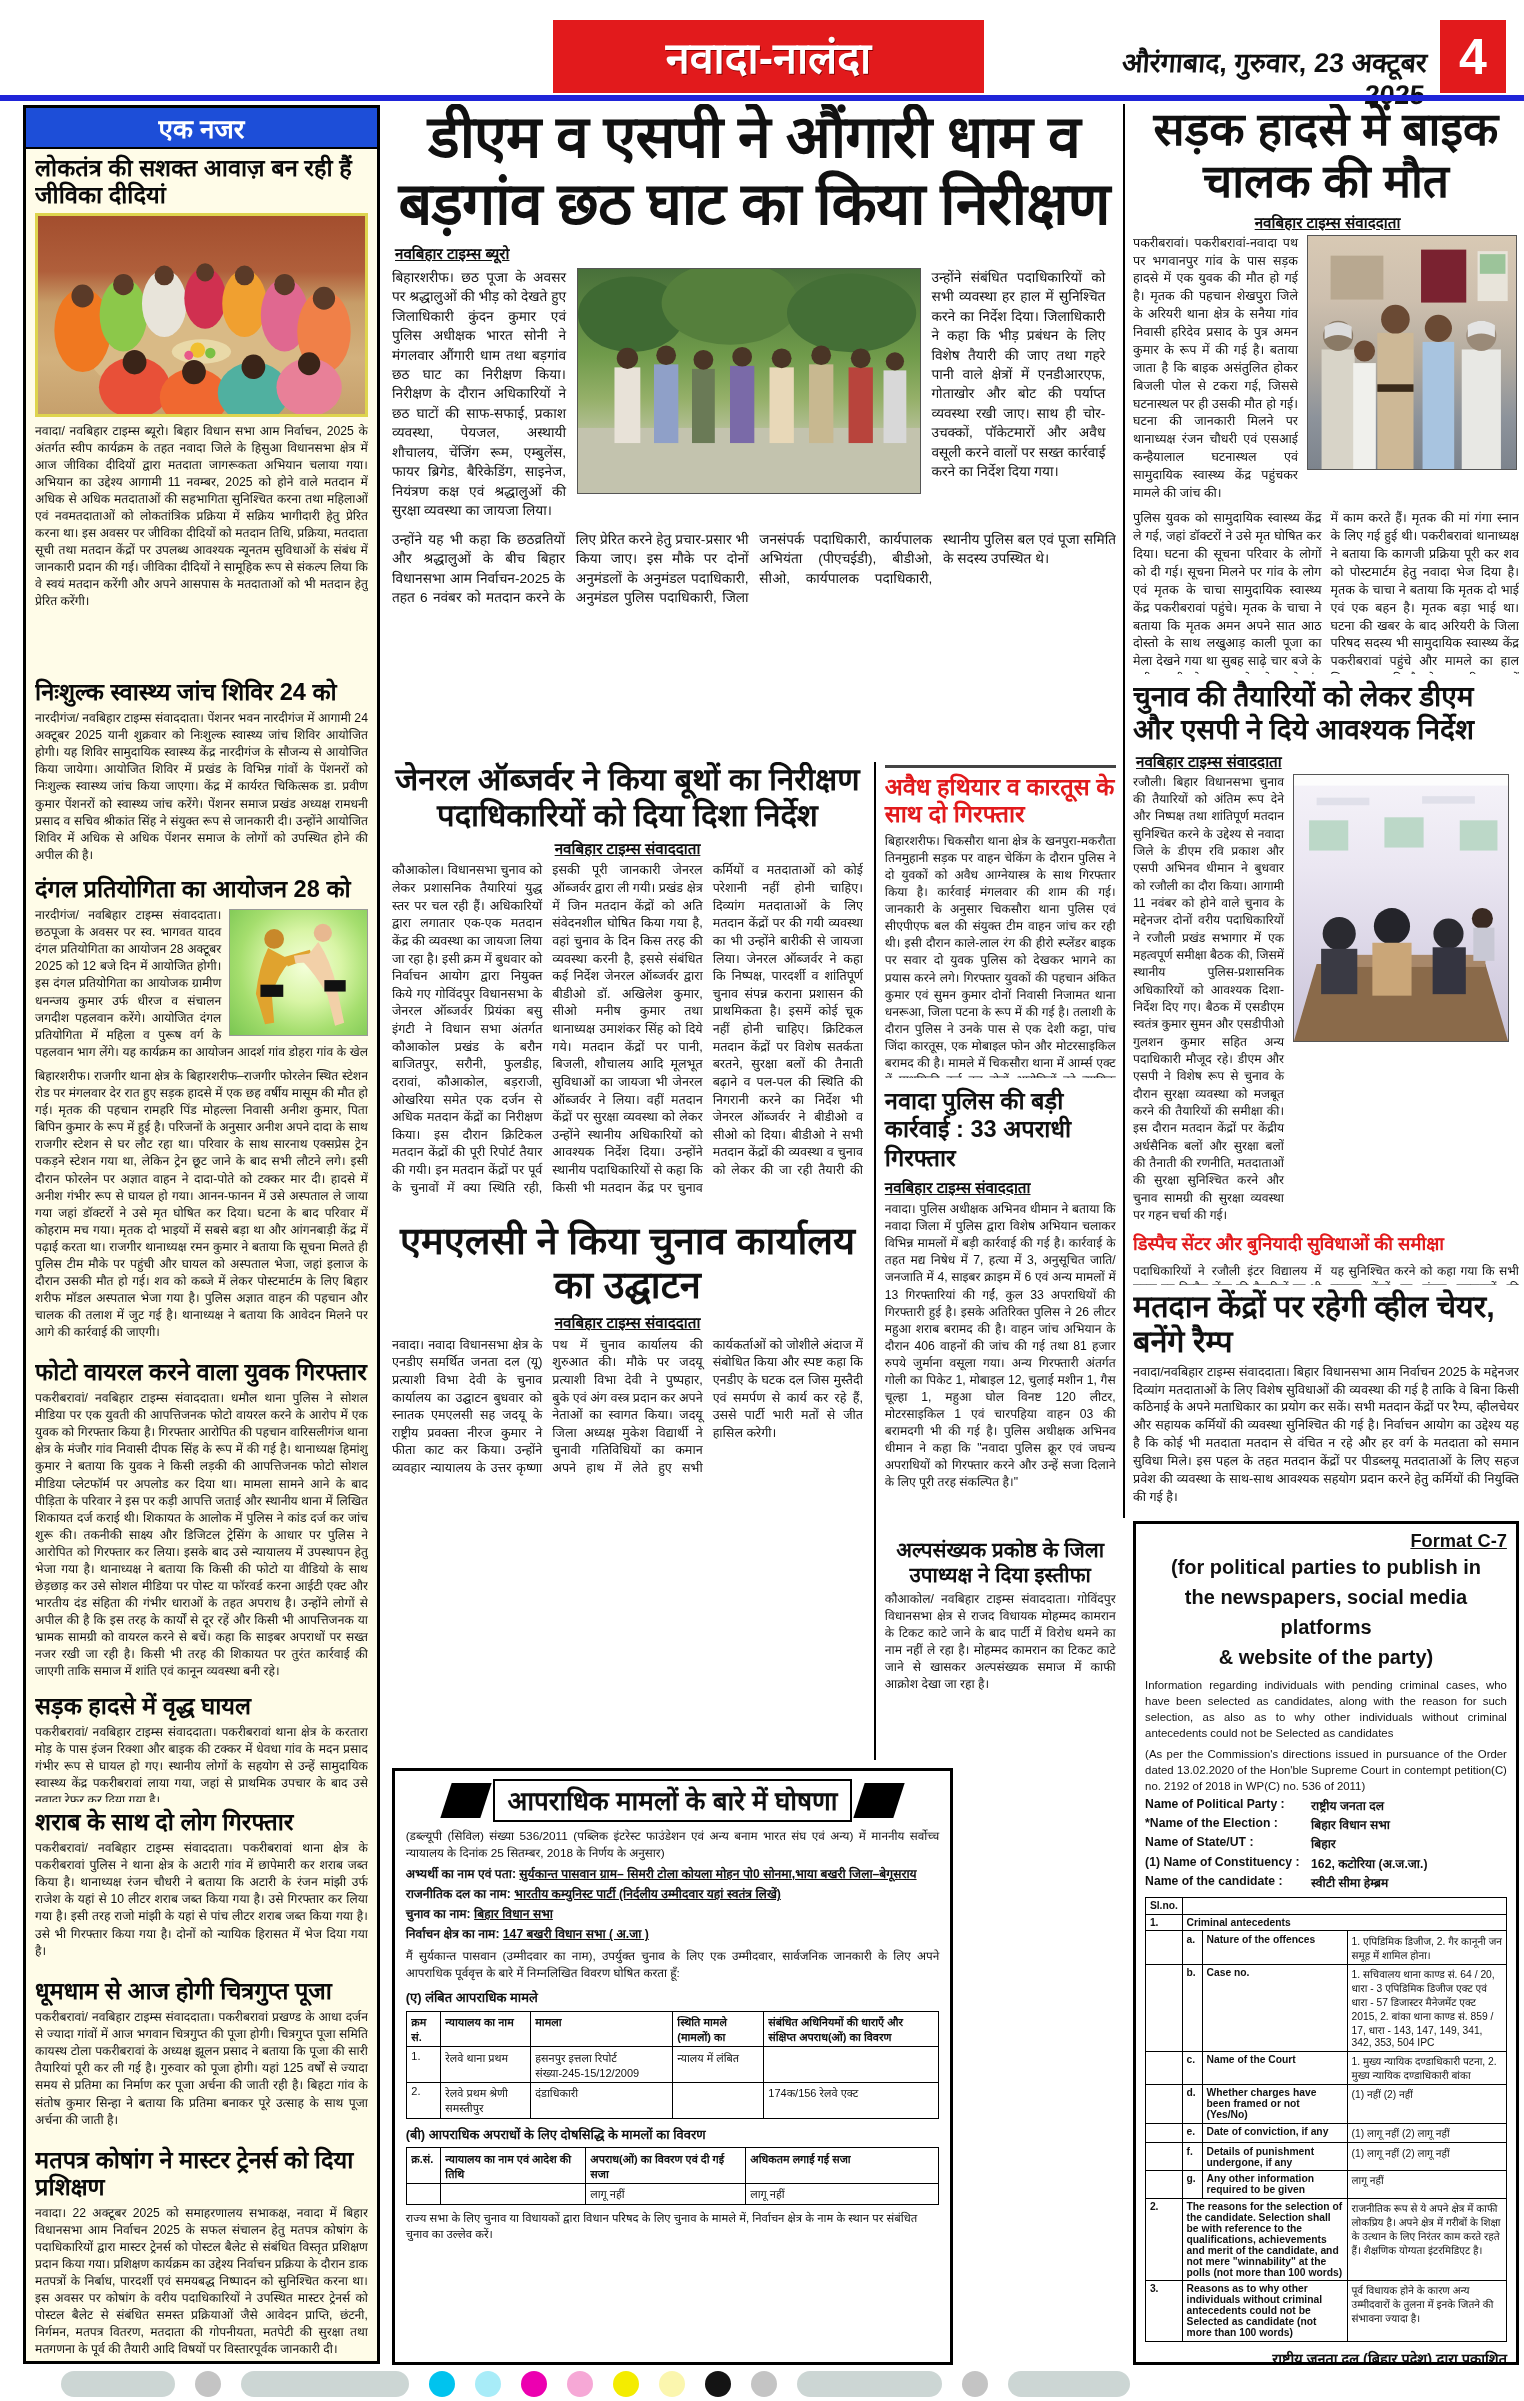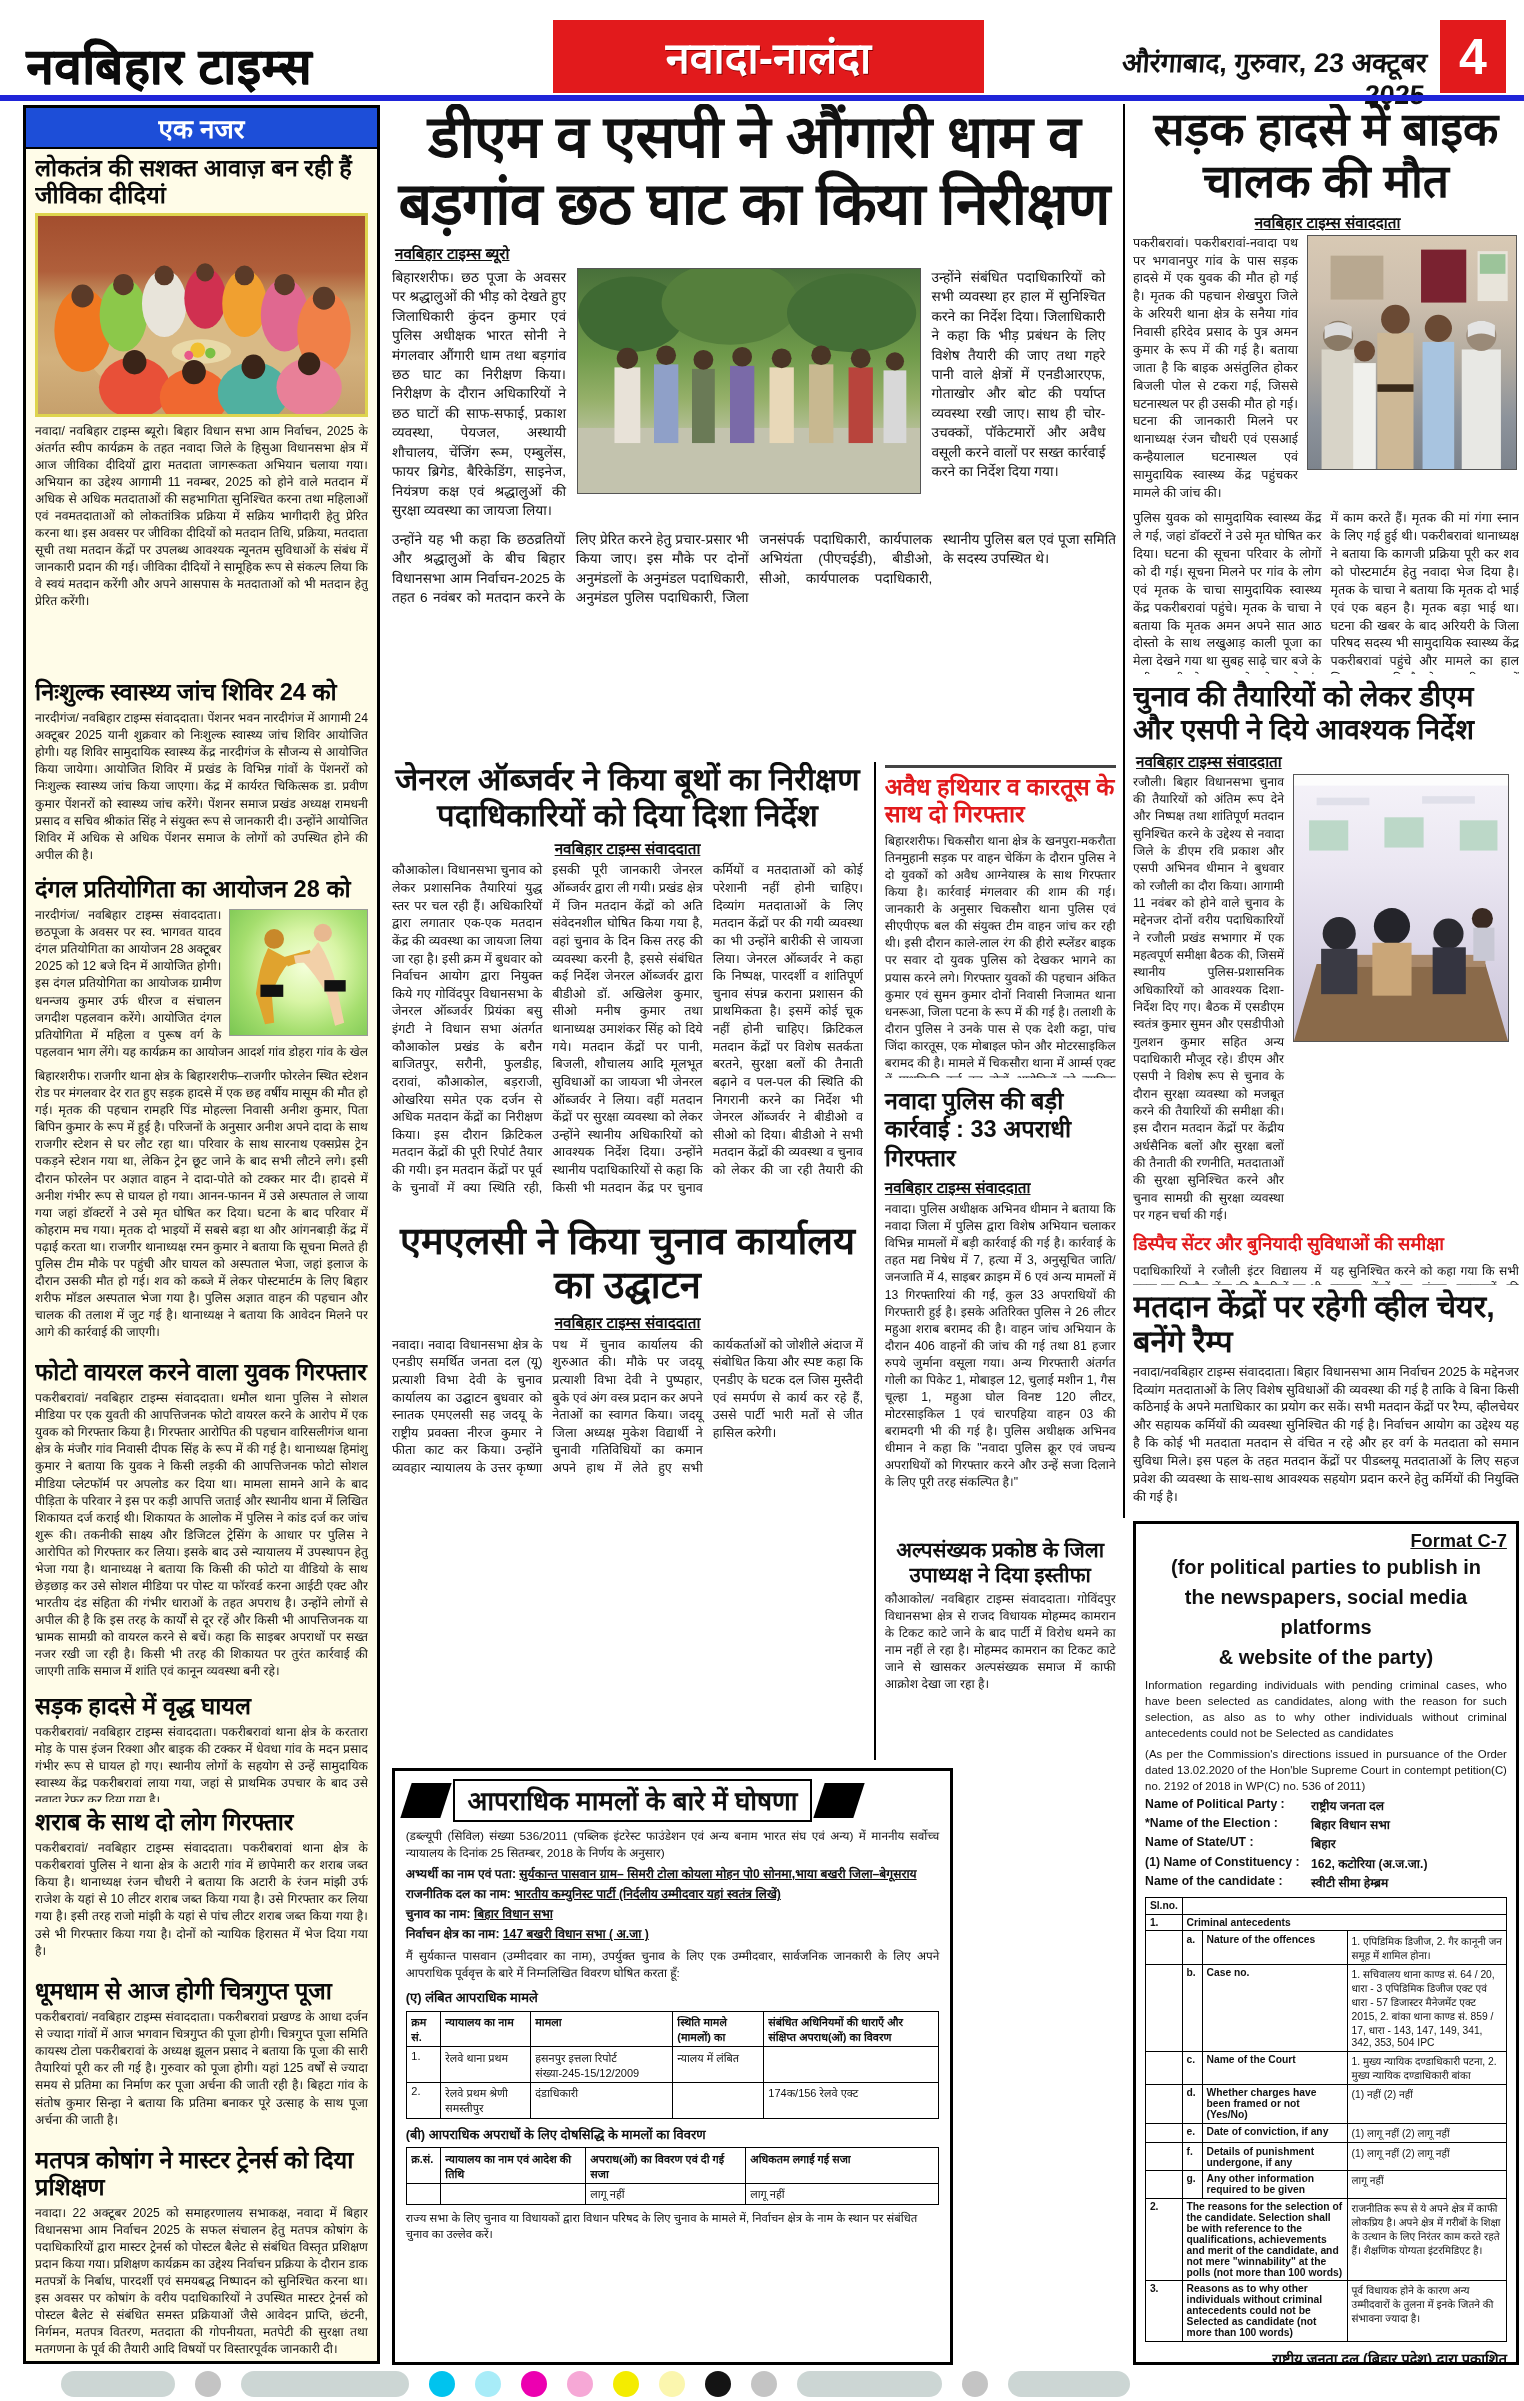--- a/index.html
+++ b/index.html
@@ -80,21 +80,21 @@
 
   .weapons-head { color:#e21a1c; font-size:23.6px; line-height:1.15; font-weight:900; margin-top:3px; border-top:3px solid #444; padding-top:6.1px; }
   .weapons-body { height:245px; overflow:hidden; font-size:12.2px; line-height:1.4; text-align:justify; margin-top:4.6px; }
   .police-head { font-size:23.6px; line-height:1.2; font-weight:900; margin-top:9.1px; }
   .police-body { height:328px; overflow:hidden; font-size:12.2px; line-height:1.4; text-align:justify; margin-top:3px; }
   .resign-head { font-size:20.6px; line-height:1.2; font-weight:900; text-align:center; margin-top:9.1px; }
   .resign-body { height:137px; overflow:hidden; font-size:12.2px; line-height:1.4; text-align:justify; margin-top:3px; }
 
   
   #declaration { left:392px; top:1768px; width:561px; height:597px; border:3px solid #000; padding:7.6px 10.7px; position:absolute; overflow:hidden; background:#fff; }
-  .dec-titlerow { display:flex; align-items:center; gap:7.6px; justify-content:flex-start; }
+  .dec-titlerow { display:flex; align-items:center; gap:7.6px; justify-content:center; }
   .dec-bar { width:40px; height:35px; background:#000; }
   .dec-bar.l { transform:skewX(-18deg); }
   .dec-bar.r { transform:skewX(-18deg); }
   .dec-title { font-size:26px; font-weight:900; border:2.3px solid #000; padding:1.5px 12.2px; }
   .dec-text { font-size:11.8px; line-height:1.45; text-align:justify; margin-top:6.1px; }
   .dec-field { font-size:12.2px; margin-top:3px; }
   .dec-field b { font-weight:800; }
   .dec-field .val { font-weight:800; text-decoration:underline; }
   .dec-sec { font-size:13px; font-weight:900; margin-top:6.1px; }
   #declaration table { border-collapse:collapse; width:100%; margin-top:4.6px; font-size:11px; }
@@ -126,21 +126,20 @@
   .c-mag{background:#ec00b0;} .c-pink{background:#f6a8d6;}
   .c-yel{background:#f4ec00;} .c-lyel{background:#fbf6ae;}
   .c-blk{background:#141414;}
   .dot.s { width:26px; }
 </style>
 </head>
 <body>
 
 <div class="page">
 
-  <div class="masthead">नवबिहार टाइम्स</div>
   <div class="edition-box">
       <span>नवादा-नालंदा</span>
     </div>
   <div class="dateline">औरंगाबाद, गुरुवार, 23 अक्टूबर 2025</div>
   <div class="pageno-box">
       <span>4</span>
     </div>
   <div class="blue-rule"></div>
 
   <div class="rail">

